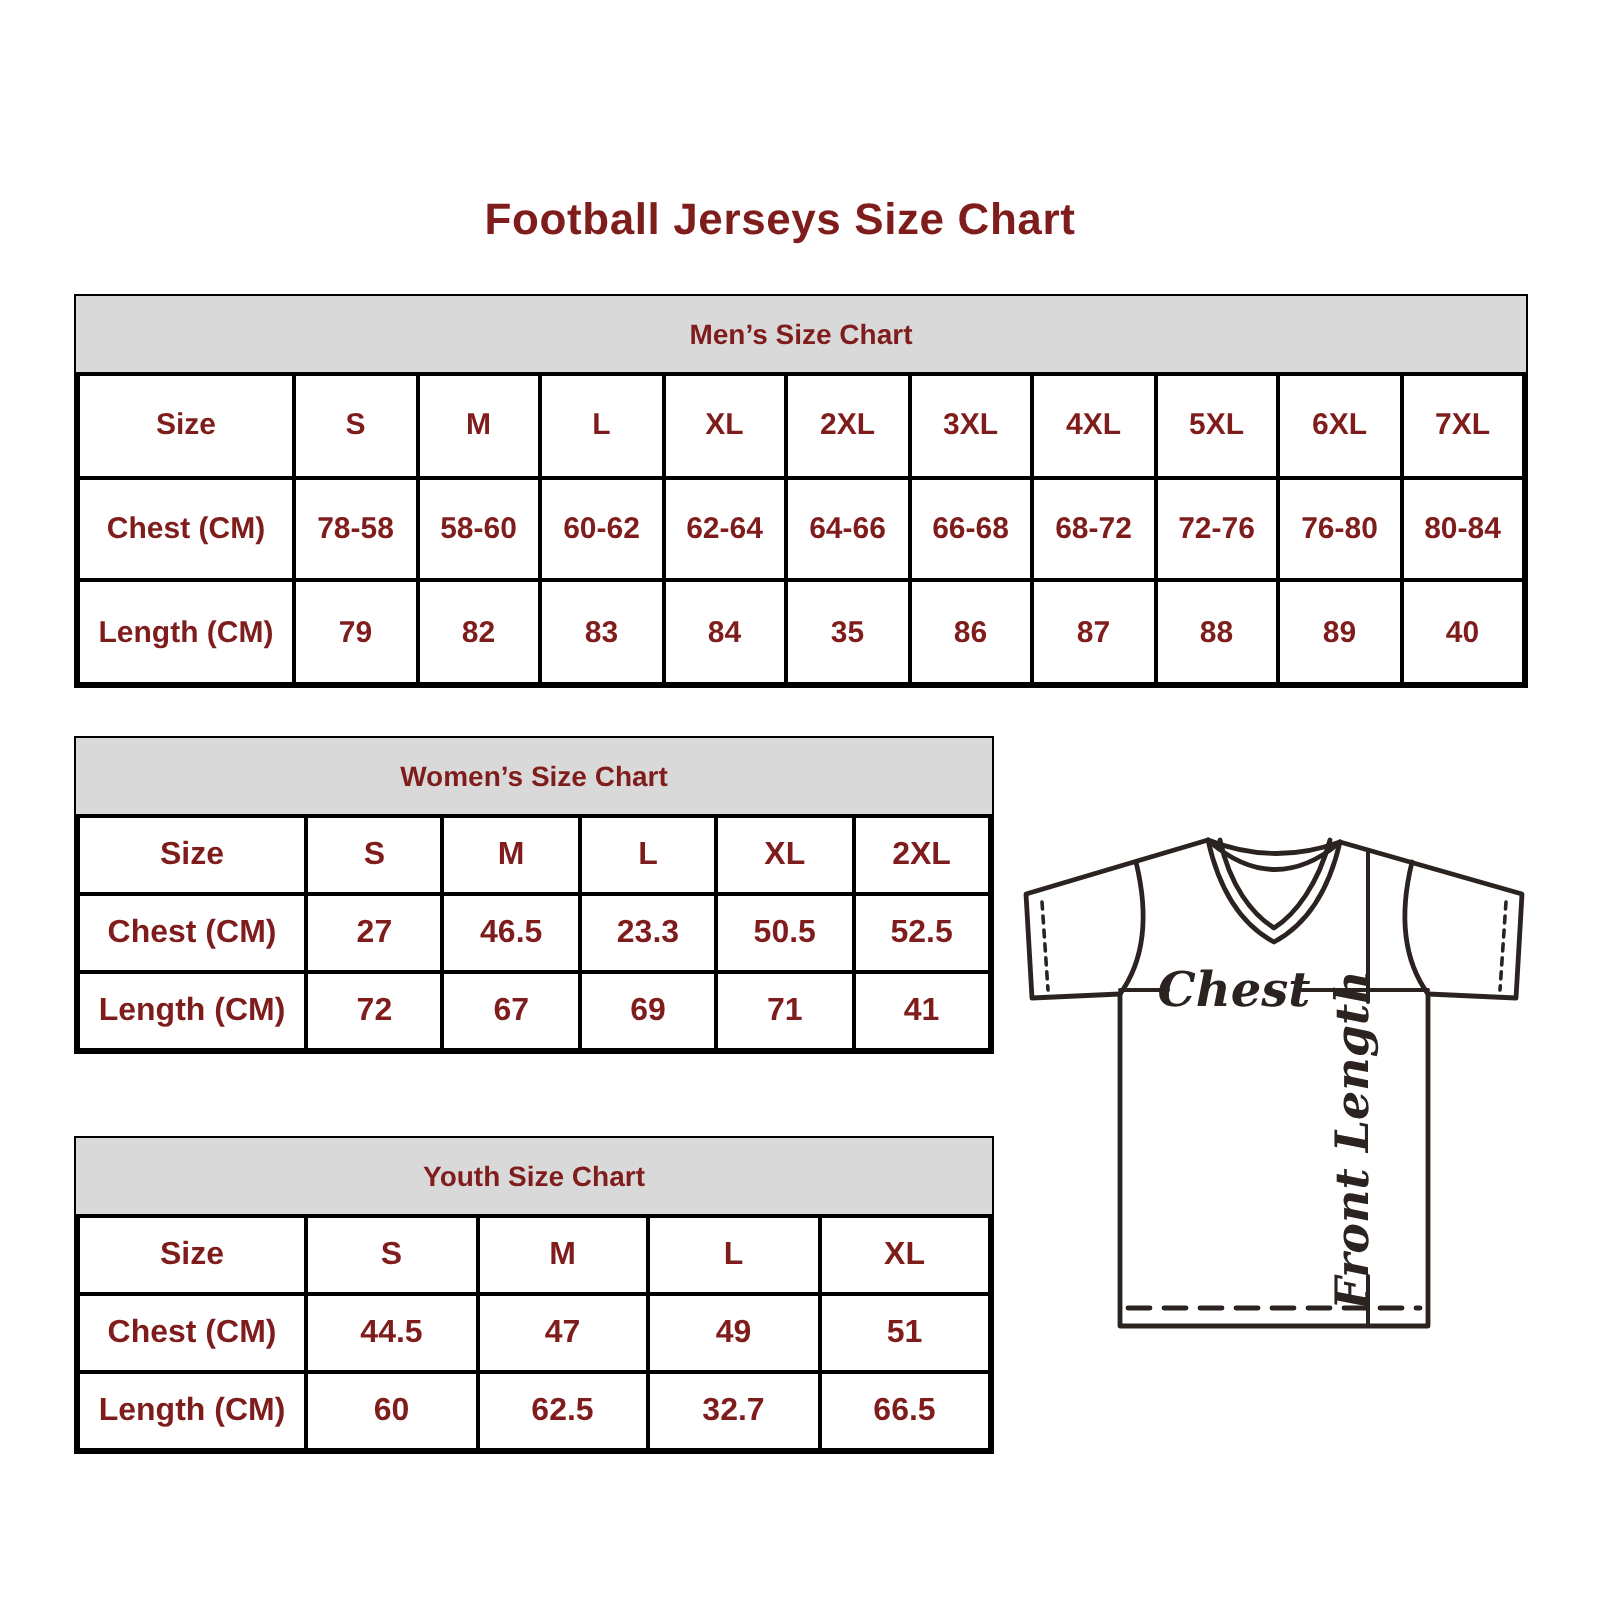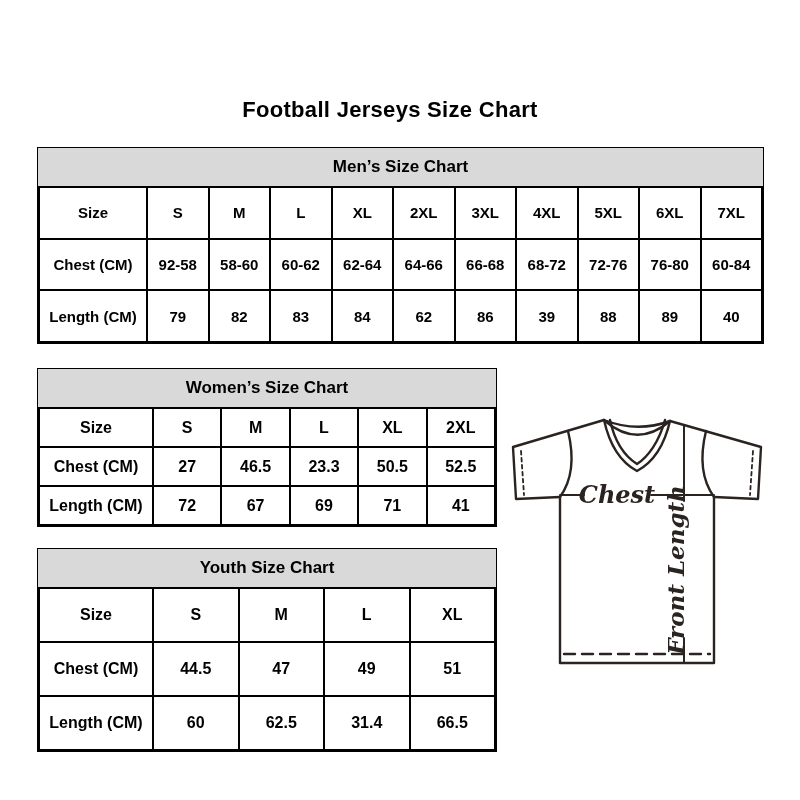--- a/index.html
+++ b/index.html
@@ -1,34 +1,34 @@
 <!DOCTYPE html>
 <html><head>
 <meta charset="utf-8">
 <style>
   html,body { margin:0; padding:0; background:#ffffff; }
   .canvas {
     position:relative; width:800px; height:800px; background:#ffffff;
-    font-family:"Liberation Sans", sans-serif; color:#000000; overflow:hidden;
+    font-family:"Liberation Sans", sans-serif; color:#7f1d1d; overflow:hidden;
   }
   .page-title {
     position:absolute; top:97px; left:0; width:780px; margin:0;
     text-align:center; font-size:22px; font-weight:bold; letter-spacing:0.3px;
   }
   .tbl {
     position:absolute; border:1px solid #000; box-sizing:border-box;
     display:flex; flex-direction:column; background:#fff;
   }
   .tbl-mens   { left:37px; top:147px; width:727px; height:197px; }
   .tbl-womens { left:37px; top:368px; width:460px; height:159px; }
-  .tbl-youth  { left:37px; top:548px; width:460px; height:204px; }
+  .tbl-youth  { left:37px; top:568px; width:460px; height:159px; }
   .tbl-title {
     height:38px; line-height:38px; flex:0 0 38px;
     background:#d9d9d9; text-align:center;
-    font-weight:bold; font-size:17px;
+    font-weight:bold; font-size:14px;
   }
   table.grid {
     width:100%; flex:1 1 auto; border-collapse:collapse; table-layout:fixed;padding-left:12px;
   }
   table.grid td {
     border:2px solid #000; text-align:center; vertical-align:middle;
     font-weight:bold; padding:0;
   }
   .tbl-mens  td { font-size:15px; }
   .tbl-womens td, .tbl-youth td { font-size:16px; }
@@ -60,40 +60,40 @@
             <td class="colv">XL</td>
             <td class="colv">2XL</td>
             <td class="colv">3XL</td>
             <td class="colv">4XL</td>
             <td class="colv">5XL</td>
             <td class="colv">6XL</td>
             <td class="colv">7XL</td>
           </tr>
           <tr>
             <td class="col0">Chest (CM)</td>
-            <td class="colv">92-58</td>
+            <td class="colv">78-58</td>
             <td class="colv">58-60</td>
             <td class="colv">60-62</td>
             <td class="colv">62-64</td>
             <td class="colv">64-66</td>
             <td class="colv">66-68</td>
             <td class="colv">68-72</td>
             <td class="colv">72-76</td>
             <td class="colv">76-80</td>
-            <td class="colv">60-84</td>
+            <td class="colv">80-84</td>
           </tr>
           <tr>
             <td class="col0">Length (CM)</td>
             <td class="colv">79</td>
             <td class="colv">82</td>
             <td class="colv">83</td>
             <td class="colv">84</td>
-            <td class="colv">62</td>
+            <td class="colv">35</td>
             <td class="colv">86</td>
-            <td class="colv">39</td>
+            <td class="colv">87</td>
             <td class="colv">88</td>
             <td class="colv">89</td>
             <td class="colv">40</td>
           </tr>
         </tbody>
     </table>
   </section>
 
   <section class="tbl tbl-womens">
     <div class="tbl-title">Women’s Size Chart</div>
@@ -142,21 +142,21 @@
             <td class="col0">Chest (CM)</td>
             <td class="colv">44.5</td>
             <td class="colv">47</td>
             <td class="colv">49</td>
             <td class="colv">51</td>
           </tr>
           <tr>
             <td class="col0">Length (CM)</td>
             <td class="colv">60</td>
             <td class="colv">62.5</td>
-            <td class="colv">31.4</td>
+            <td class="colv">32.7</td>
             <td class="colv">66.5</td>
           </tr>
         </tbody>
     </table>
   </section>
 
   <svg class="jersey-svg" viewBox="0 0 280 290" fill="none" stroke="#2b2320" stroke-width="2.4" stroke-linejoin="round" stroke-linecap="round">
 
     <g>
       <path d="M104,20 L13,47 L16,99 L60,97"></path>

